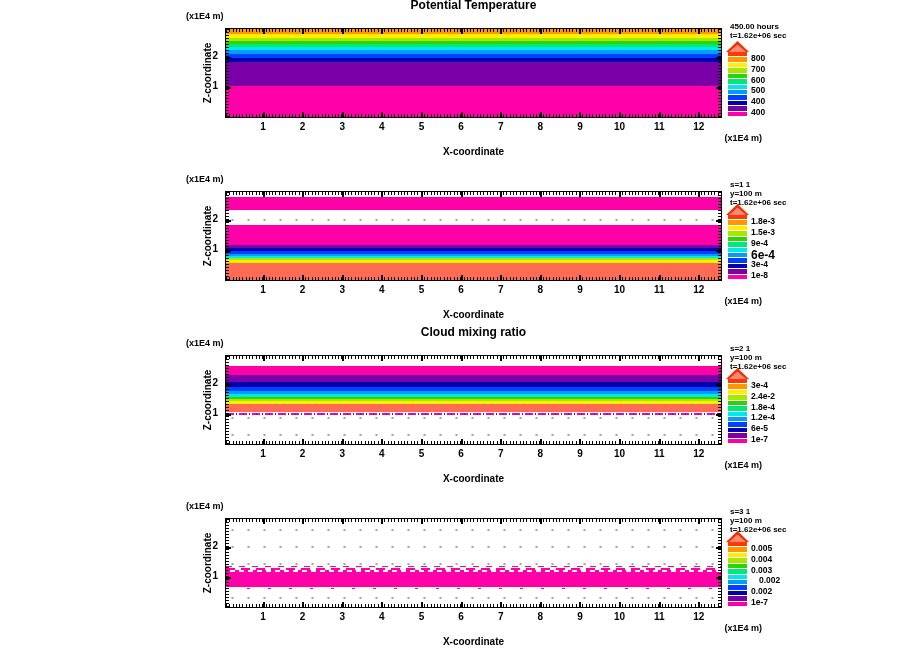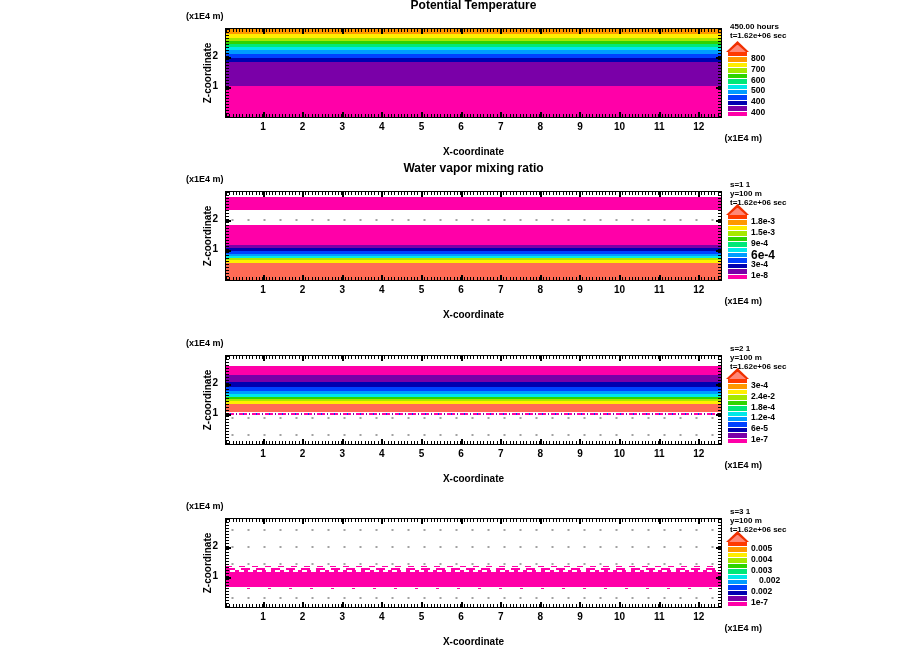--- a/index.html
+++ b/index.html
@@ -93,21 +93,20 @@
       <div style="position: absolute; left: 728px; top: 106.2px; width: 19px; height: 4.42px; background: rgb(122, 0, 168);"></div>
       <div style="position: absolute; left: 728px; top: 111.62px; width: 19px; height: 4.42px; background: rgb(255, 0, 168);"></div>
       <div style="position: absolute; left: 751px; top: 52.92px; font-size: 8.5px;">800</div>
       <div style="position: absolute; left: 751px; top: 63.76px; font-size: 8.5px;">700</div>
       <div style="position: absolute; left: 751px; top: 74.6px; font-size: 8.5px;">600</div>
       <div style="position: absolute; left: 751px; top: 85.44px; font-size: 8.5px;">500</div>
       <div style="position: absolute; left: 751px; top: 96.28px; font-size: 8.5px;">400</div>
       <div style="position: absolute; left: 751px; top: 107.12px; font-size: 8.5px;">400</div>
     </div>
     <div style="position: absolute; left: 0px; top: 163px; width: 904px; height: 163px;">
-      <div style="position: absolute; left: 225px; top: -2px; width: 497px; text-align: center; font-size: 12px;">Water vapor mixing ratio</div>
       <div style="position: absolute; left: 186px; top: 11px; font-size: 9px;">(x1E4 m)</div>
       <div style="position: absolute; left: 207px; top: 73px; transform: translate(-50%, -50%) rotate(-90deg); font-size: 10px; white-space: nowrap;">Z-coordinate</div>
       <div style="position: absolute; left: 225px; top: 28px; width: 497px; height: 90px; border: 1.5px solid rgb(0, 0, 0); box-sizing: border-box; overflow: hidden; background: rgb(255, 255, 255);">
         <div style="position: absolute; inset: 0px; background-image: radial-gradient(circle, rgb(68, 68, 68) 0.8px, transparent 1px); background-size: 16px 17px; background-position: -1.5px 2.5px;"></div>
         <div style="position: absolute; left: 0px; top: 6%; width: 100%; height: 14%; background: rgb(255, 0, 168);"></div>
         <div style="position: absolute; left: 0px; top: 37%; width: 100%; height: 23%; background: rgb(255, 0, 168);"></div>
         <div style="position: absolute; left: 0px; top: 60%; width: 100%; height: 3.5%; background: rgb(122, 0, 168);"></div>
         <div style="position: absolute; left: 0px; top: 63.5%; width: 100%; height: 3.5%; background: rgb(0, 0, 176);"></div>
         <div style="position: absolute; left: 0px; top: 67%; width: 100%; height: 3%; background: rgb(0, 65, 255);"></div>
         <div style="position: absolute; left: 0px; top: 70%; width: 100%; height: 2.5%; background: rgb(0, 156, 255);"></div>
@@ -182,20 +181,21 @@
       <div style="position: absolute; left: 728px; top: 106.2px; width: 19px; height: 4.42px; background: rgb(122, 0, 168);"></div>
       <div style="position: absolute; left: 728px; top: 111.62px; width: 19px; height: 4.42px; background: rgb(255, 0, 168);"></div>
       <div style="position: absolute; left: 751px; top: 52.92px; font-size: 8.5px;">1.8e-3</div>
       <div style="position: absolute; left: 751px; top: 63.76px; font-size: 8.5px;">1.5e-3</div>
       <div style="position: absolute; left: 751px; top: 74.6px; font-size: 8.5px;">9e-4</div>
       <div style="position: absolute; left: 751px; top: 85.44px; font-size: 12px; text-align: right;">6e-4</div>
       <div style="position: absolute; left: 751px; top: 96.28px; font-size: 8.5px;">3e-4</div>
       <div style="position: absolute; left: 751px; top: 107.12px; font-size: 8.5px;">1e-8</div>
     </div>
     <div style="position: absolute; left: 0px; top: 327px; width: 904px; height: 163px;">
+      <div style="position: absolute; left: 225px; top: -2px; width: 497px; text-align: center; font-size: 12px;">Cloud mixing ratio</div>
       <div style="position: absolute; left: 186px; top: 11px; font-size: 9px;">(x1E4 m)</div>
       <div style="position: absolute; left: 207px; top: 73px; transform: translate(-50%, -50%) rotate(-90deg); font-size: 10px; white-space: nowrap;">Z-coordinate</div>
       <div style="position: absolute; left: 225px; top: 28px; width: 497px; height: 90px; border: 1.5px solid rgb(0, 0, 0); box-sizing: border-box; overflow: hidden; background: rgb(255, 255, 255);">
         <div style="position: absolute; inset: 0px; background-image: radial-gradient(circle, rgb(68, 68, 68) 0.8px, transparent 1px); background-size: 16px 17px; background-position: -1.5px 2.5px;"></div>
         <div style="position: absolute; left: 0px; top: 11%; width: 100%; height: 11%; background: rgb(255, 0, 168);"></div>
         <div style="position: absolute; left: 0px; top: 22%; width: 100%; height: 7%; background: rgb(122, 0, 168);"></div>
         <div style="position: absolute; left: 0px; top: 29%; width: 100%; height: 6%; background: rgb(0, 0, 176);"></div>
         <div style="position: absolute; left: 0px; top: 35%; width: 100%; height: 4.5%; background: rgb(0, 65, 255);"></div>
         <div style="position: absolute; left: 0px; top: 39.5%; width: 100%; height: 4%; background: rgb(0, 156, 255);"></div>
         <div style="position: absolute; left: 0px; top: 43.5%; width: 100%; height: 3%; background: rgb(0, 232, 232);"></div>

